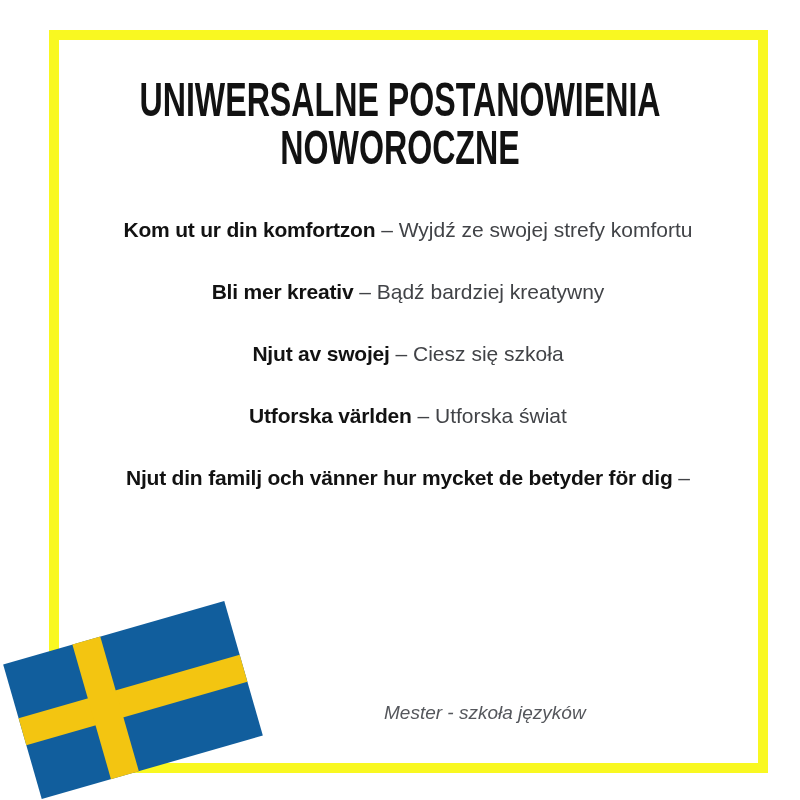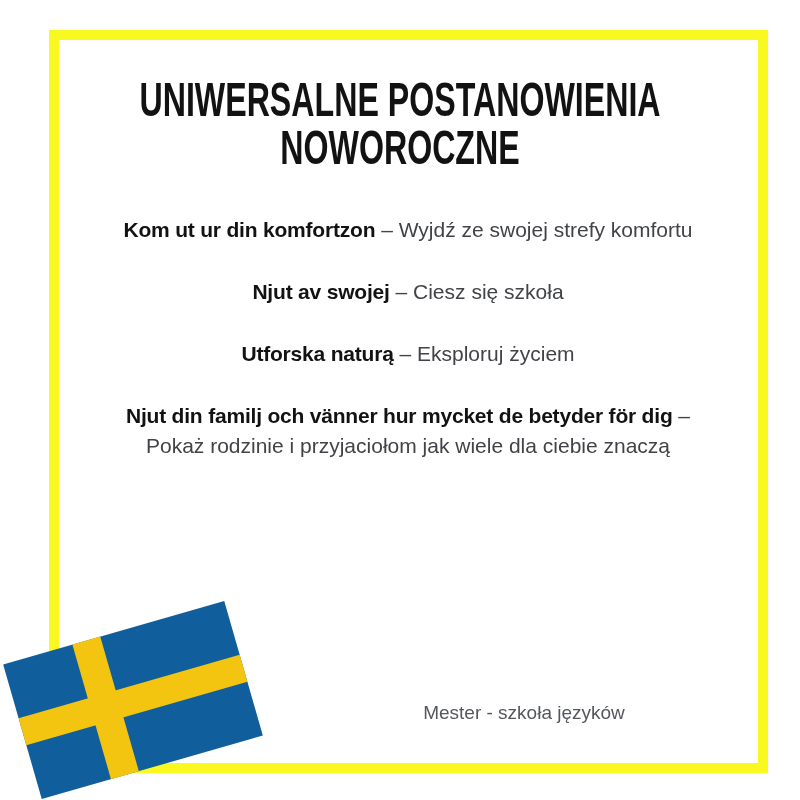--- a/index.html
+++ b/index.html
@@ -81,42 +81,44 @@
   .flag .h-stripe{
     position:absolute;
     left:0;top:56px;
     width:230px;height:28px;
     background:var(--c-flag-yellow);
   }
   .attribution{
     position:absolute;
     left:384px;top:698px;
     width:280px;
-    text-align:center;
+    text-align:left;
     font-size:19px;
     line-height:30px;
     color:var(--c-attr);
     z-index:2;
+    font-style:italic;
   }
 </style>
 </head>
 <body>
 
 <div class="page">
 
   <div class="frame"></div>
 
   <h1 class="title">UNIWERSALNE POSTANOWIENIA NOWOROCZNE</h1>
 
   <div class="resolutions">
 
   <p class="resolution"><span class="sv">Kom ut ur din komfortzon</span> <span class="gray">–</span> <span class="gray">Wyjdź ze swojej strefy komfortu</span></p>
+      <p class="resolution"><span class="sv">Bli mer kreativ</span> <span class="gray">–</span> <span class="gray">Bądź bardziej kreatywny</span></p>
       <p class="resolution"><span class="sv">Njut av swojej</span> <span class="gray">–</span> <span class="gray">Ciesz się szkoła</span></p>
-      <p class="resolution"><span class="sv">Utforska naturą</span> <span class="gray">–</span> <span class="gray">Eksploruj życiem</span></p>
-      <p class="resolution"><span class="sv">Njut din familj och vänner hur mycket de betyder för dig</span> <span class="gray">–</span><br><span class="gray">Pokaż rodzinie i przyjaciołom jak wiele dla ciebie znaczą</span></p>
+      <p class="resolution"><span class="sv">Utforska världen</span> <span class="gray">–</span> <span class="gray">Utforska świat</span></p>
+      <p class="resolution"><span class="sv">Njut din familj och vänner hur mycket de betyder för dig</span> <span class="gray">–</span><br></p>
     </div>
 
   <div class="flag">
     <div class="h-stripe"></div>
     <div class="v-stripe"></div>
   </div>
 
   <div class="attribution">
     <div>Mester - szkoła języków</div>
   </div>

